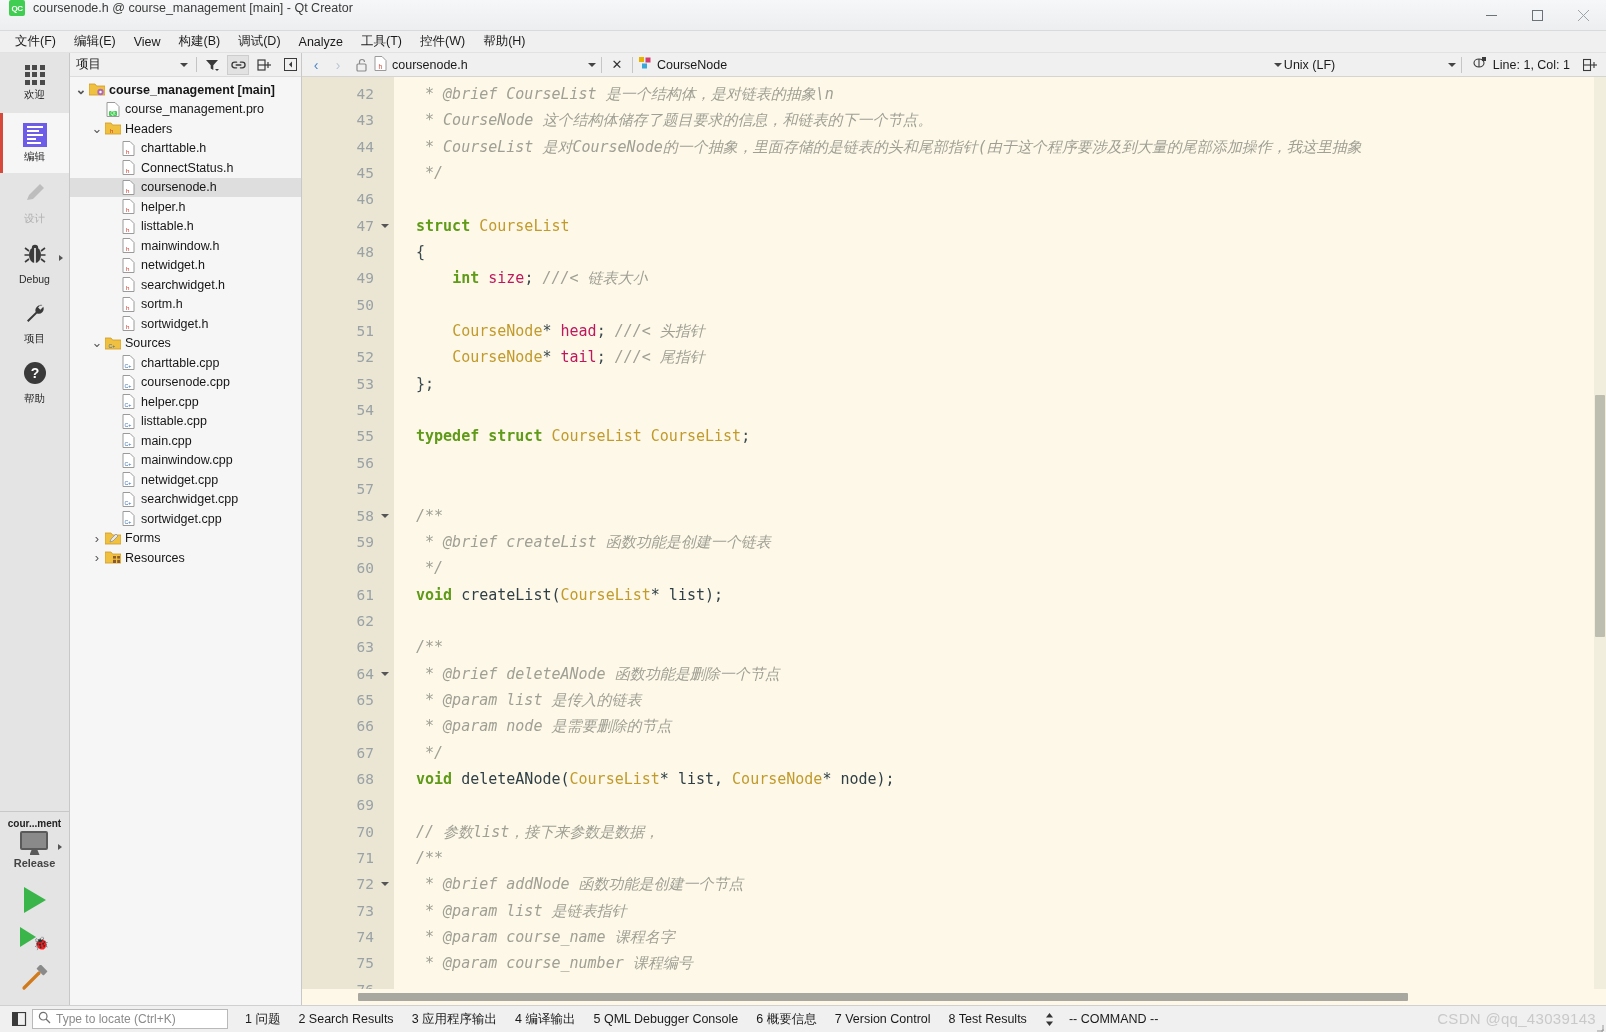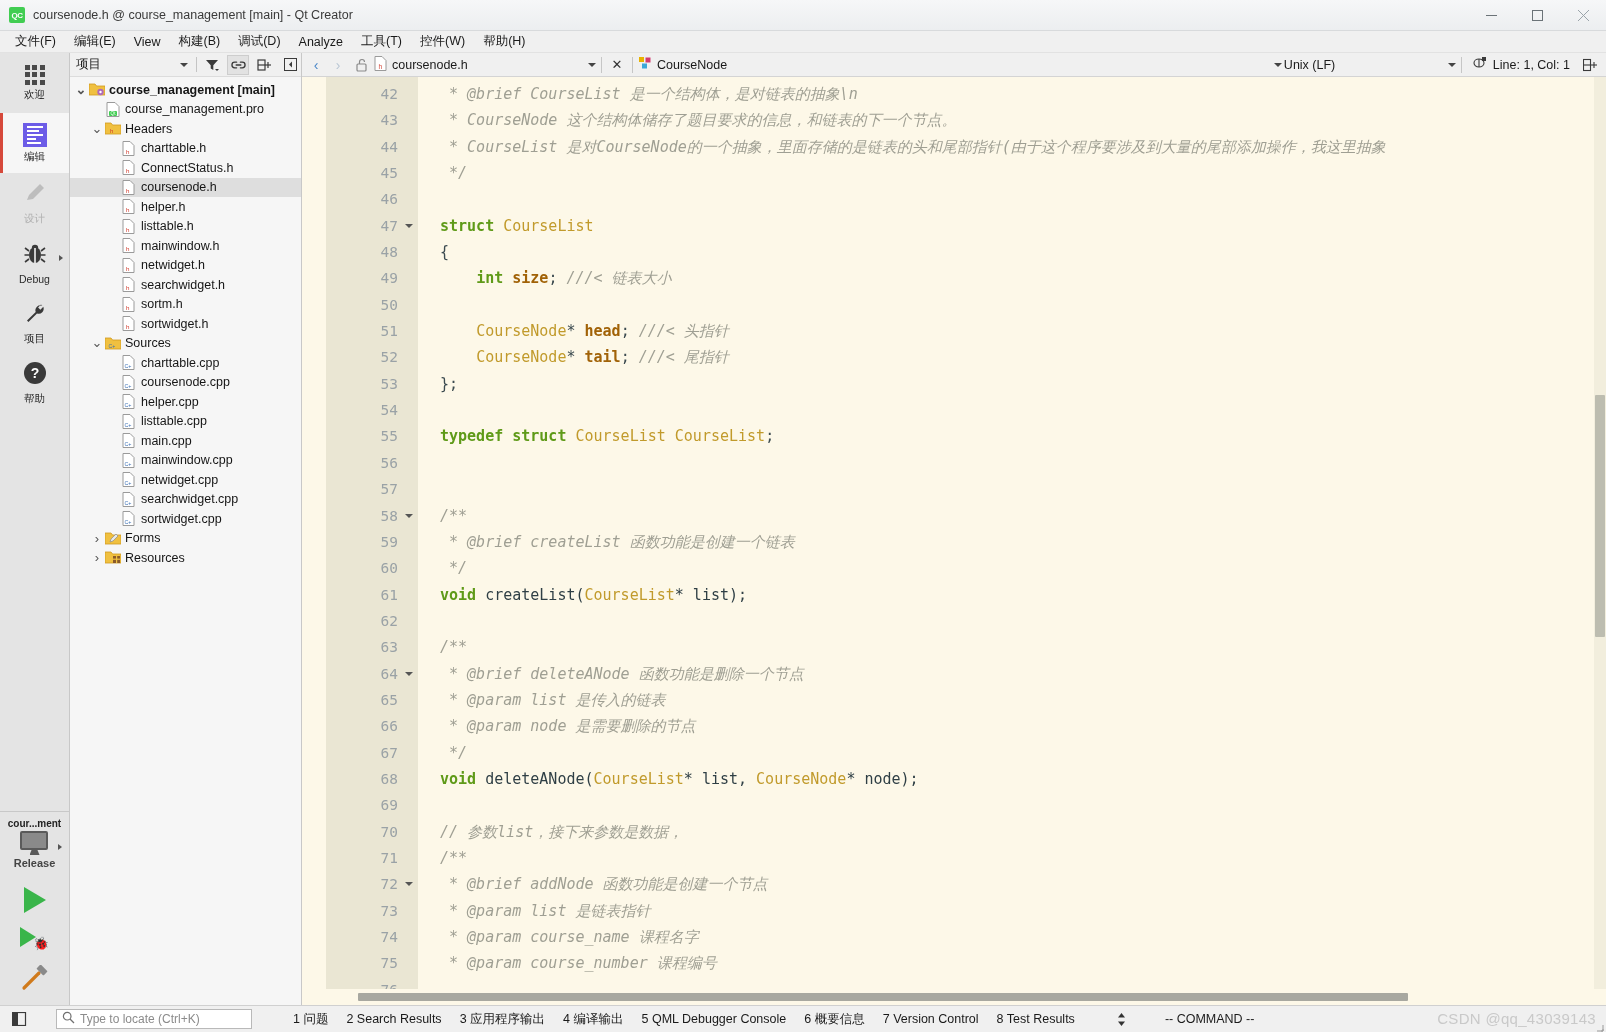--- a/index.html
+++ b/index.html
@@ -12,21 +12,21 @@
   .app {
     width: 1606px; height: 1032px;
     display: flex; flex-direction: column;
     background: #f0f0f0;
     position: relative;
   }
 
   
   .titlebar {
     height: 31px; flex: 0 0 31px;
-    display: flex; align-items: center;
+    display: flex; align-items: flex-start;
     background: linear-gradient(#f6f7f8, #eceef0);
     border-bottom: 1px solid #d8dadc;
     position: relative;
   }
   .titlebar-left { display: flex; align-items: center; padding-left: 9px; gap: 8px; }
   .qc-logo {
     width: 16px; height: 16px; border-radius: 2px;
     background: #41cd52;
     color: #fff; font-size: 8px; font-weight: bold;
     display: flex; align-items: center; justify-content: center;
@@ -163,21 +163,21 @@
   .file-combo .caret-dn { margin-left: auto; }
   .close-x { width: 20px; text-align: center; color: #333; font-size: 13px; }
   .sym-combo { display: flex; align-items: center; gap: 5px; flex: 1 1 auto; min-width: 0; }
   .sym-combo .caret-dn { margin-left: auto; }
   .enc-combo { display: flex; align-items: center; gap: 6px; width: 172px; }
   .enc-combo .caret-dn { margin-left: auto; }
   .linecol { display: flex; align-items: center; gap: 6px; padding: 0 6px; }
   .tb-sep { width: 1px; height: 16px; background: #c6c6c6; margin: 0 3px; }
   .split-btn { width: 24px; display: flex; align-items: center; justify-content: center; }
 
-  .code-wrap { flex: 1 1 auto; display: flex; position: relative; min-height: 0; overflow: hidden; margin-left: 24px; }
+  .code-wrap { flex: 1 1 auto; display: flex; position: relative; min-height: 0; overflow: hidden; }
   .gutter {
     flex: 0 0 76px; background: #eae6d3;
     padding-top: 4px; text-align: right;
     font-family: "DejaVu Sans Mono", monospace; font-size: 14.5px; color: #9aa2a6;
     user-select: none;
   }
   .gline { height: 26.35px; line-height: 26.35px; padding-right: 4px; position: relative; }
   .fold {
     position: absolute; right: -14px; top: 0; height: 26.35px; width: 14px;
     display: flex; align-items: center; justify-content: center;
@@ -186,38 +186,37 @@
   .foldbar { flex: 0 0 16px; background: #eae6d3; }
   .code {
     flex: 1 1 auto; background: #fdf8e8; padding-top: 4px;
     font-family: "DejaVu Sans Mono", monospace; font-size: 15px;
     overflow: hidden; position: relative;
   }
   .cline { height: 26.35px; line-height: 26.35px; white-space: pre; padding-left: 22px; }
   .tok-cm { color: #9f9f93; font-style: italic; }
   .tok-kw { color: #5f9a18; font-weight: 600; }
   .tok-ty { color: #c19a2b; }
-  .tok-var { color: #a16207; font-weight: bold; }
+  .tok-var { color: #be185d; }
   .tok-pl { color: #3b4a4f; }
   .tok-fn { color: #2f3f45; }
 
   .vscroll {
     position: absolute; right: 0; top: 0; bottom: 0; width: 12px; background: #f2eedd;
   }
   .vthumb { position: absolute; left: 1px; width: 10px; background: #bdbdb0; border-radius: 1px; }
   .hscroll-row { height: 16px; flex: 0 0 16px; background: #fdf8e8; border-top: 0; position: relative; }
   .hthumb { position: absolute; left: 56px; top: 4px; height: 8px; width: 1050px; background: #a8a8a0; border-radius: 1px; }
 
   
   .statusbar {
     height: 27px; flex: 0 0 27px;
     display: flex; align-items: center;
     background: #f0f0f0; border-top: 1px solid #d0d0d0;
     position: relative;
-    gap: 24px;
   }
   .loc-toggle { width: 26px; display: flex; align-items: center; justify-content: center; margin-left: 6px; }
   .locator {
     width: 196px; height: 20px; background: #fff; border: 1px solid #b9b9b9;
     display: flex; align-items: center; gap: 5px; padding: 0 5px;
     font-size: 12px; color: #8b8b8b; margin-right: 8px;
   }
   .outpanes { display: flex; align-items: center; gap: 0; font-size: 12.5px; color: #1a1a1a; }
   .outpane { padding: 3px 9px; white-space: nowrap; }
   .updown { display: flex; flex-direction: column; align-items: center; justify-content: center; padding: 0 8px; gap: 2px; color:#333; }

